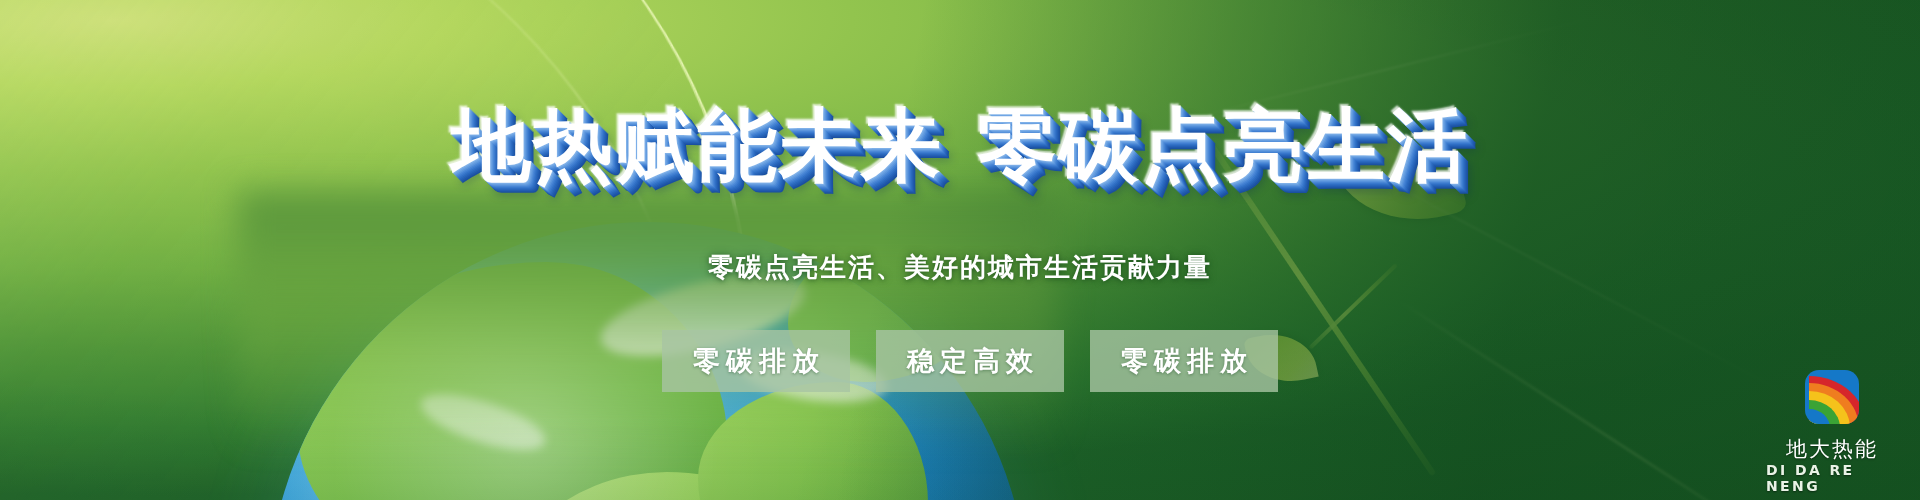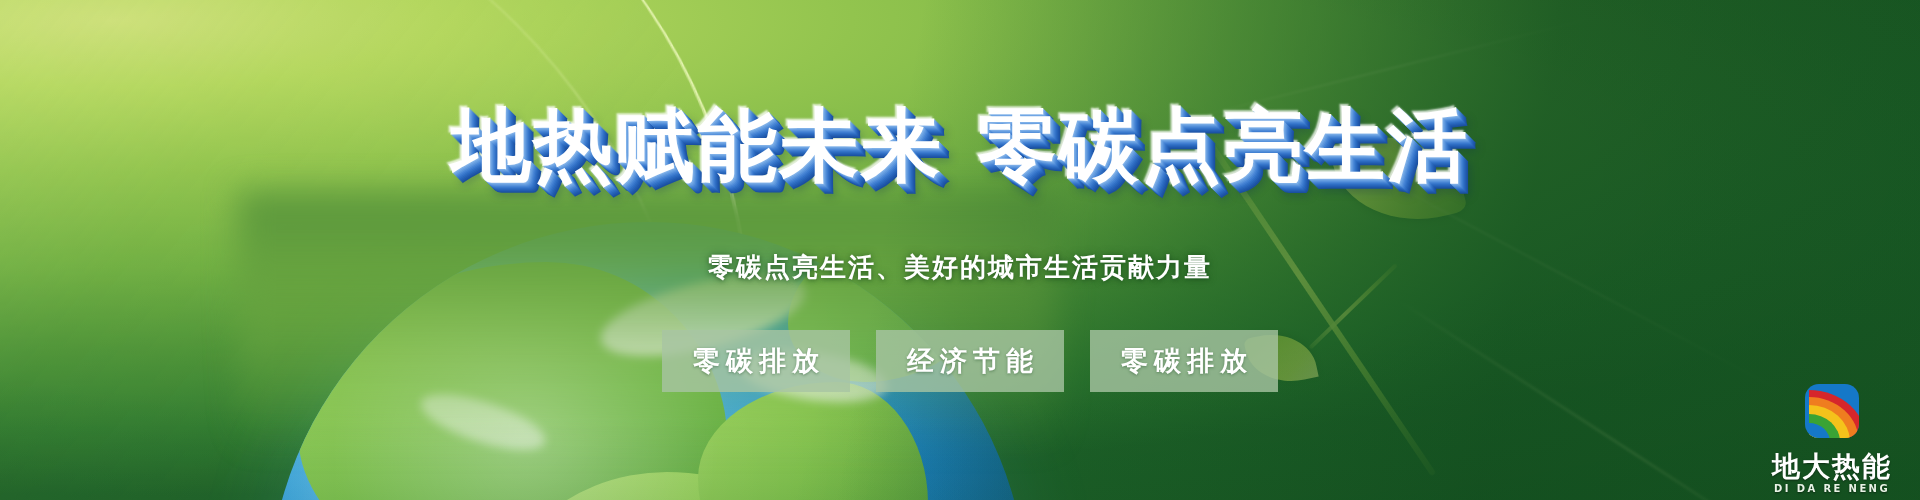--- a/index.html
+++ b/index.html
@@ -209,27 +209,27 @@
     position:absolute;left:4px;bottom:-4px;width:58px;height:52px;
     border-radius:0 100% 0 0;
   }
   .rb{position:absolute;bottom:0;left:0;border-radius:0 100% 0 0;}
   .rb1{width:58px;height:52px;background:#d6262b;}
   .rb2{width:50px;height:45px;background:#ef7d1f;}
   .rb3{width:41px;height:37px;background:#f5c21b;}
   .rb4{width:31px;height:28px;background:#3aa335;}
   .rb5{width:21px;height:19px;background:#1578c8;}
   .logo-cn{
-    font-size:28px;font-weight:bold;color:#ffffff;letter-spacing:2px;
+    font-size:21px;font-weight:normal;color:#ffffff;letter-spacing:2px;
     text-shadow:0 1px 2px rgba(0,0,0,0.45);
     line-height:1.05;
     margin-top:8px;
   }
   .logo-en{
-    font-size:10px;font-weight:bold;color:#e9f3e6;letter-spacing:2.4px;
+    font-size:14px;font-weight:bold;color:#e9f3e6;letter-spacing:2.4px;
     text-shadow:0 1px 2px rgba(0,0,0,0.45);
     margin-top:2px;
   }
 </style>
 </head>
 <body>
 
 <div id="banner">
 
   <div class="bg-base"></div>
@@ -268,21 +268,21 @@
   <div class="bg-vignette"></div>
 
   <div class="content">
 
     <h1 class="headline"><span>地热赋能未来</span><span class="gap"></span><span>零碳点亮生活</span></h1>
 
     <div class="subtitle">零碳点亮生活、美好的城市生活贡献力量</div>
 
     <div class="badges">
       <div class="badge">零碳排放</div>
-      <div class="badge">经济节能</div>
+      <div class="badge">稳定高效</div>
       <div class="badge">零碳排放</div>
     </div>
 
     <div class="logo">
       <div class="logo-mark">
         <div class="rainbow">
           <div class="rb rb1"></div>
           <div class="rb rb2"></div>
           <div class="rb rb3"></div>
           <div class="rb rb4"></div>

